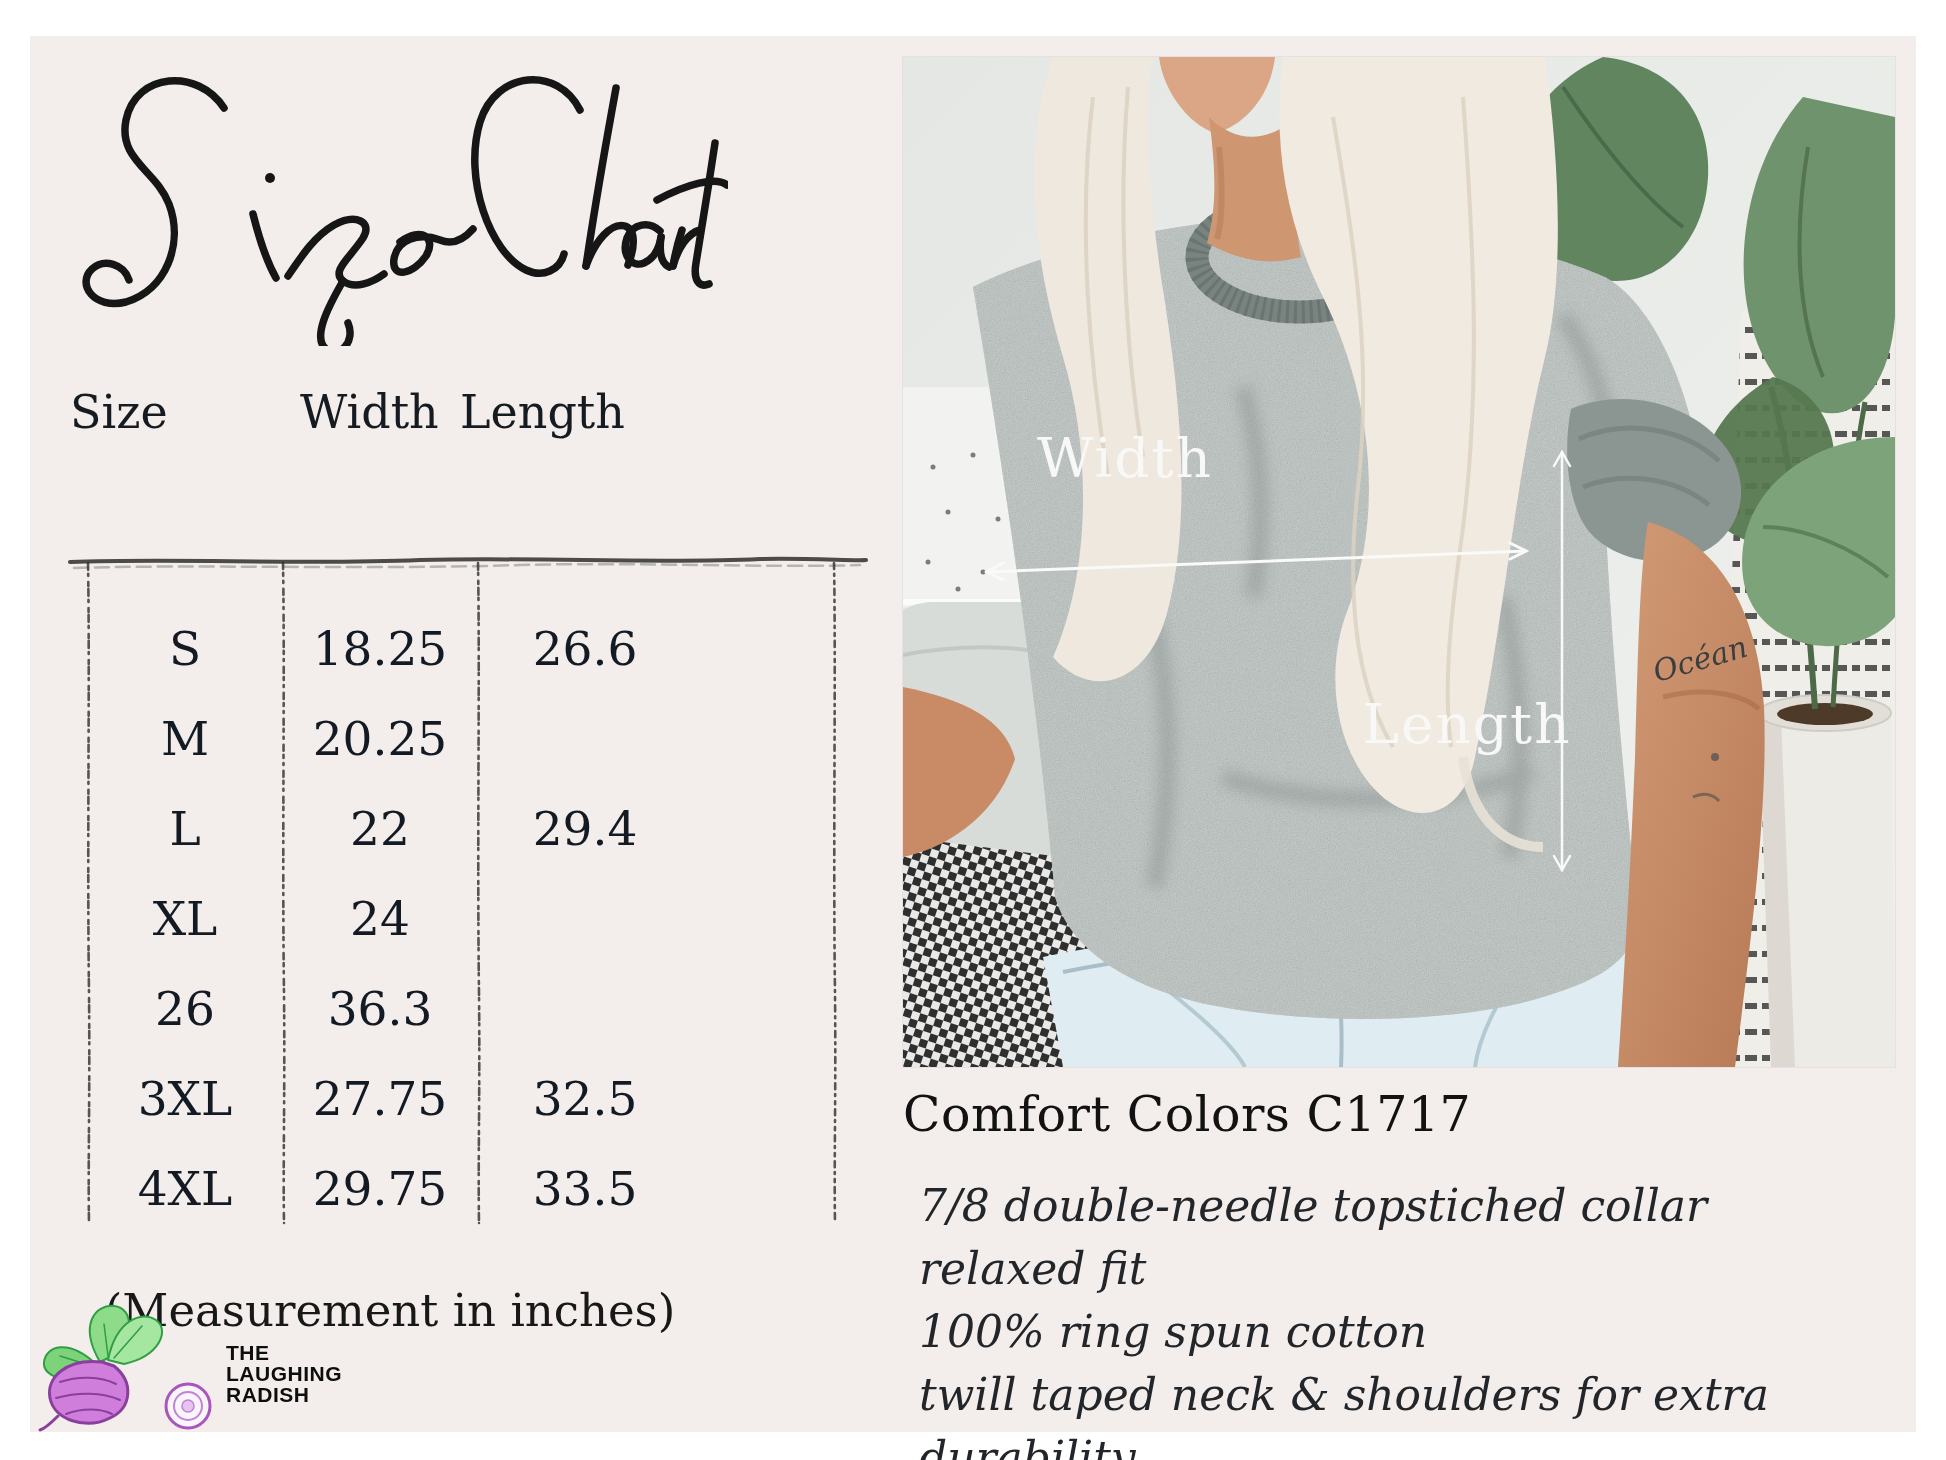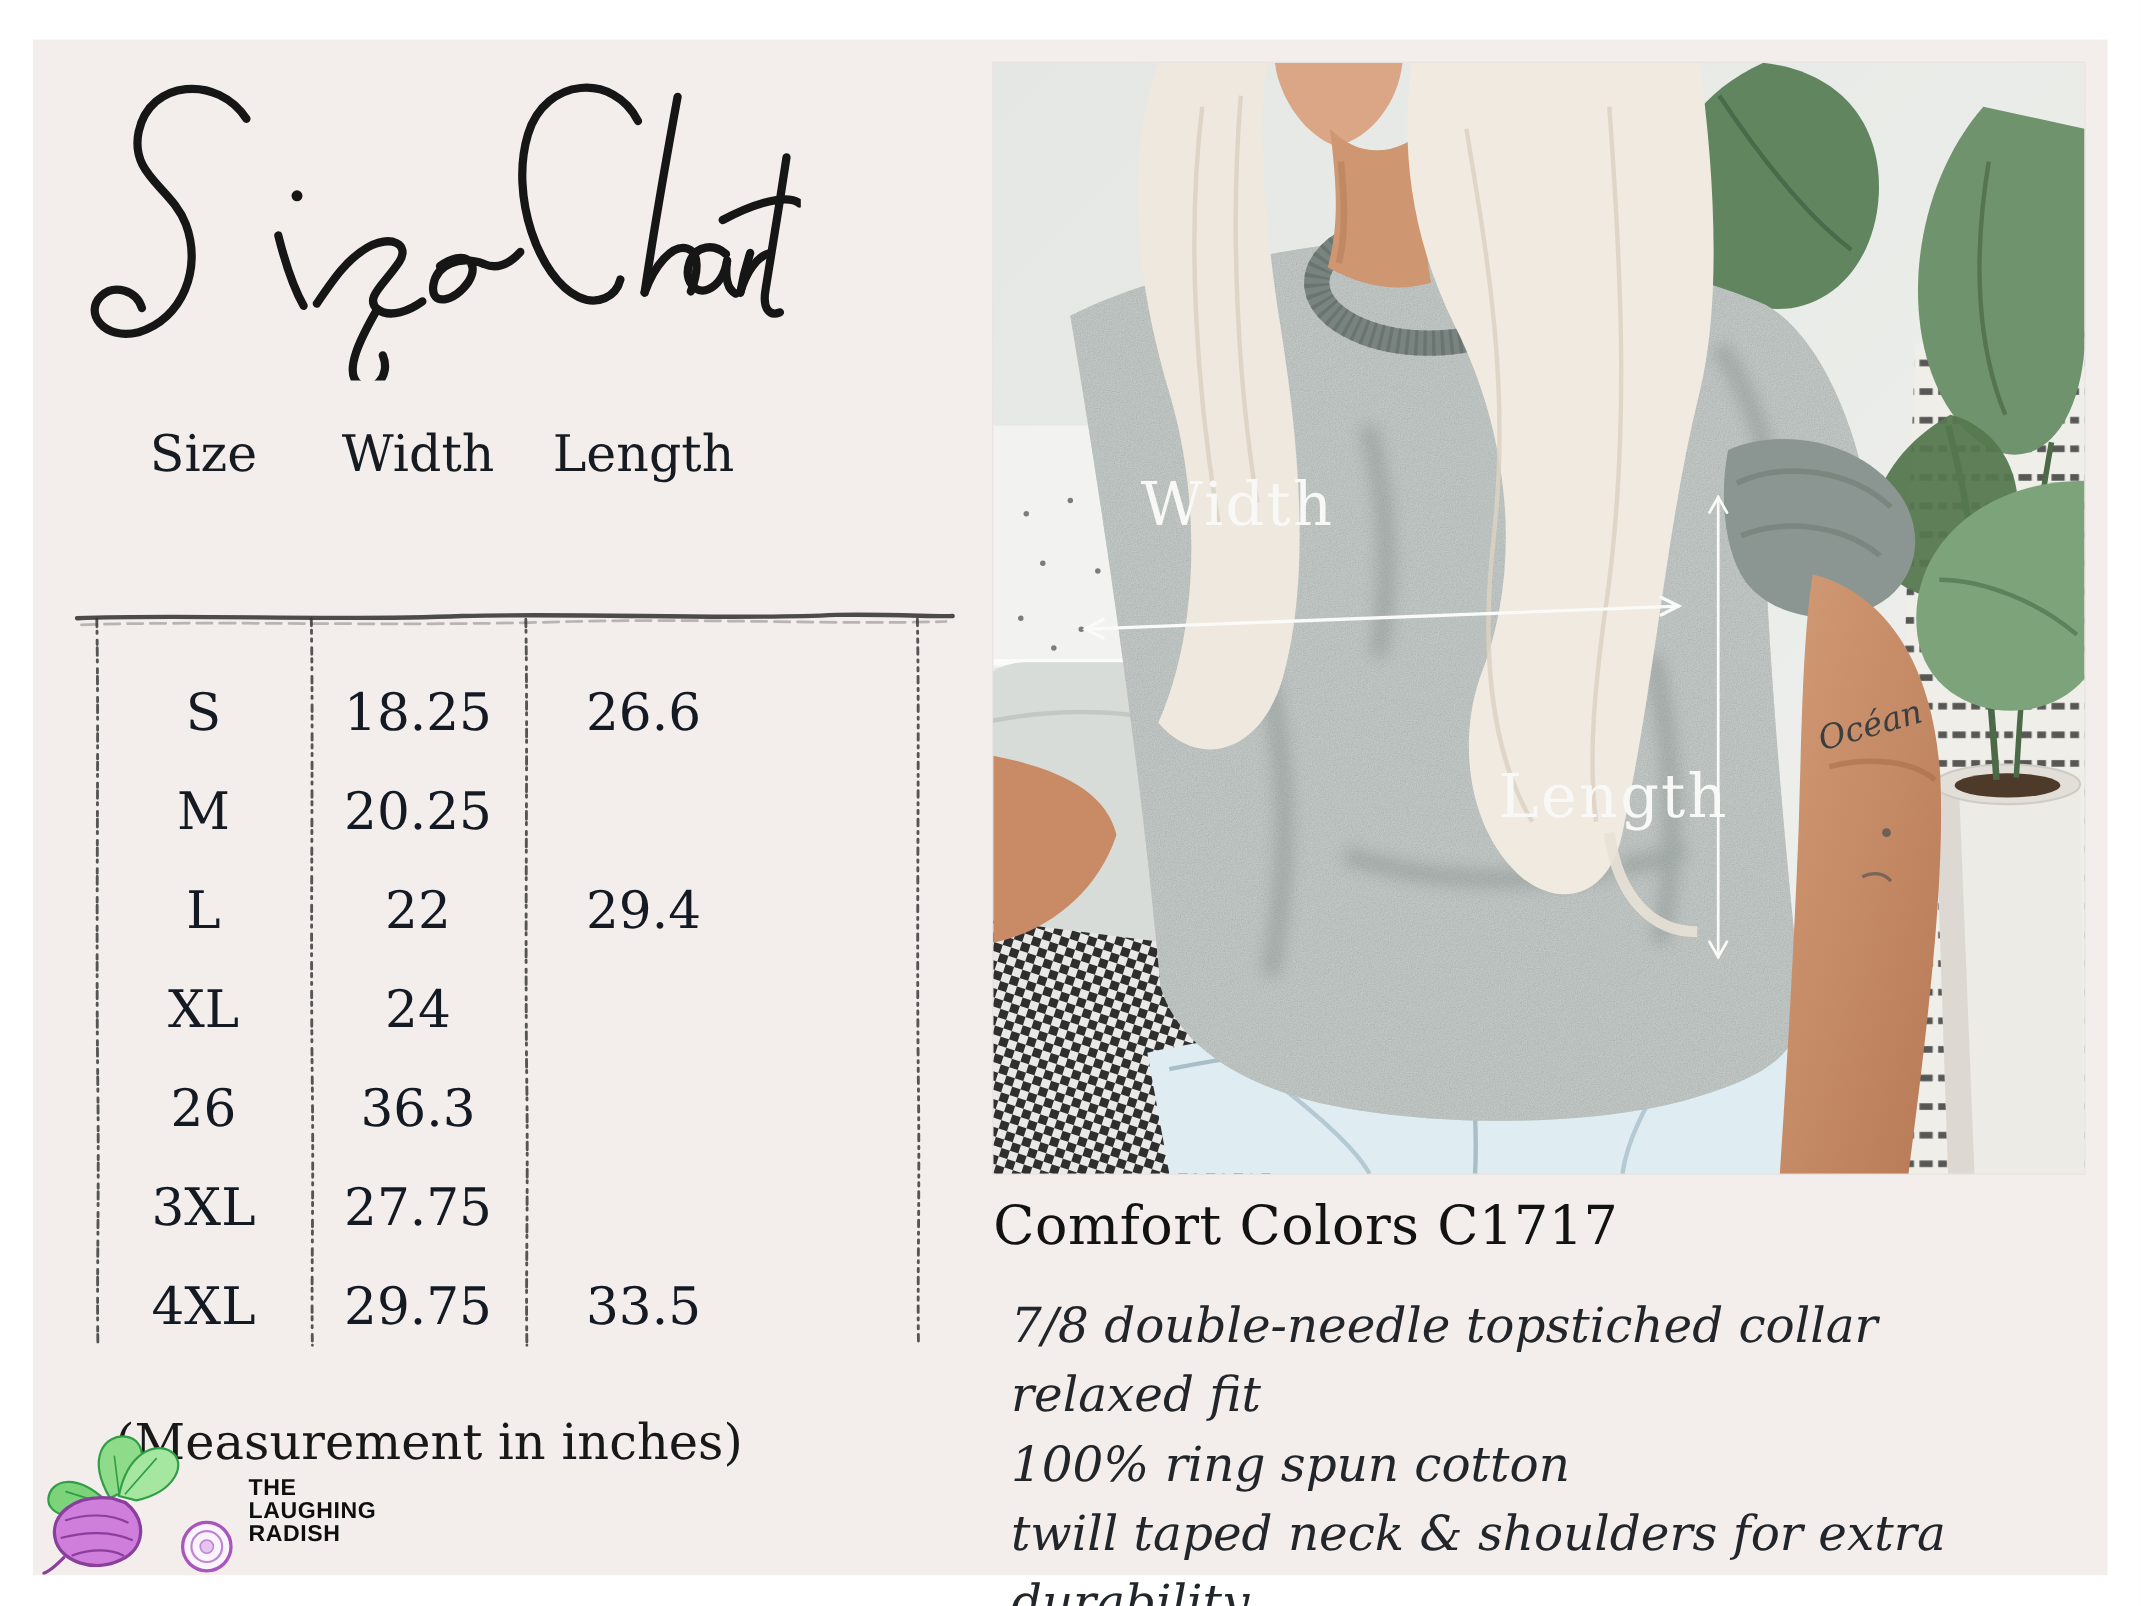--- a/index.html
+++ b/index.html
@@ -2,21 +2,21 @@
 <html><head>
 <meta charset="utf-8">
 <style>
   html,body{margin:0;padding:0;background:#ffffff;}
   .stage{position:relative;width:1946px;height:1460px;background:#ffffff;overflow:hidden;
          font-family:"DejaVu Serif", serif;color:#1c2127;}
   .canvas{position:absolute;left:30px;top:36px;width:1886px;height:1396px;background:#f3eeeb;}
   .abs{position:absolute;}
   
   .thead{position:absolute;left:40px;top:340px;width:640px;height:72px;display:grid;
-         grid-template-columns:230px 160px 250px;align-items:center;text-align:center;
+         grid-template-columns:230px 160px 250px;align-items:center;
          font-size:46px;color:#161b22;}
   .tbody{position:absolute;left:40px;top:567px;width:640px;}
   .trow{height:90px;display:grid;grid-template-columns:230px 160px 250px;align-items:center;
         text-align:center;font-size:47px;color:#141a24;}
   .note{position:absolute;left:40px;top:1248px;width:640px;text-align:center;
         font-size:45px;color:#181818;}
   
   .logo-text{position:absolute;left:170px;top:1306px;font-family:"Liberation Sans",sans-serif;
              font-weight:bold;font-size:21px;line-height:21px;letter-spacing:.5px;color:#0e0e0e;margin-left:26px;}
   
@@ -88,20 +88,21 @@
           <span>XL</span>
           <span>24</span>
         </div>
         <div class="trow">
           <span>26</span>
           <span>36.3</span>
         </div>
         <div class="trow">
           <span>3XL</span>
           <span>27.75</span>
+          <span>32.5</span>
         </div>
         <div class="trow">
           <span>4XL</span>
           <span>29.75</span>
           <span>33.5</span>
         </div>
       </div>
 
     <div class="note">(Measurement in inches)</div>
 

